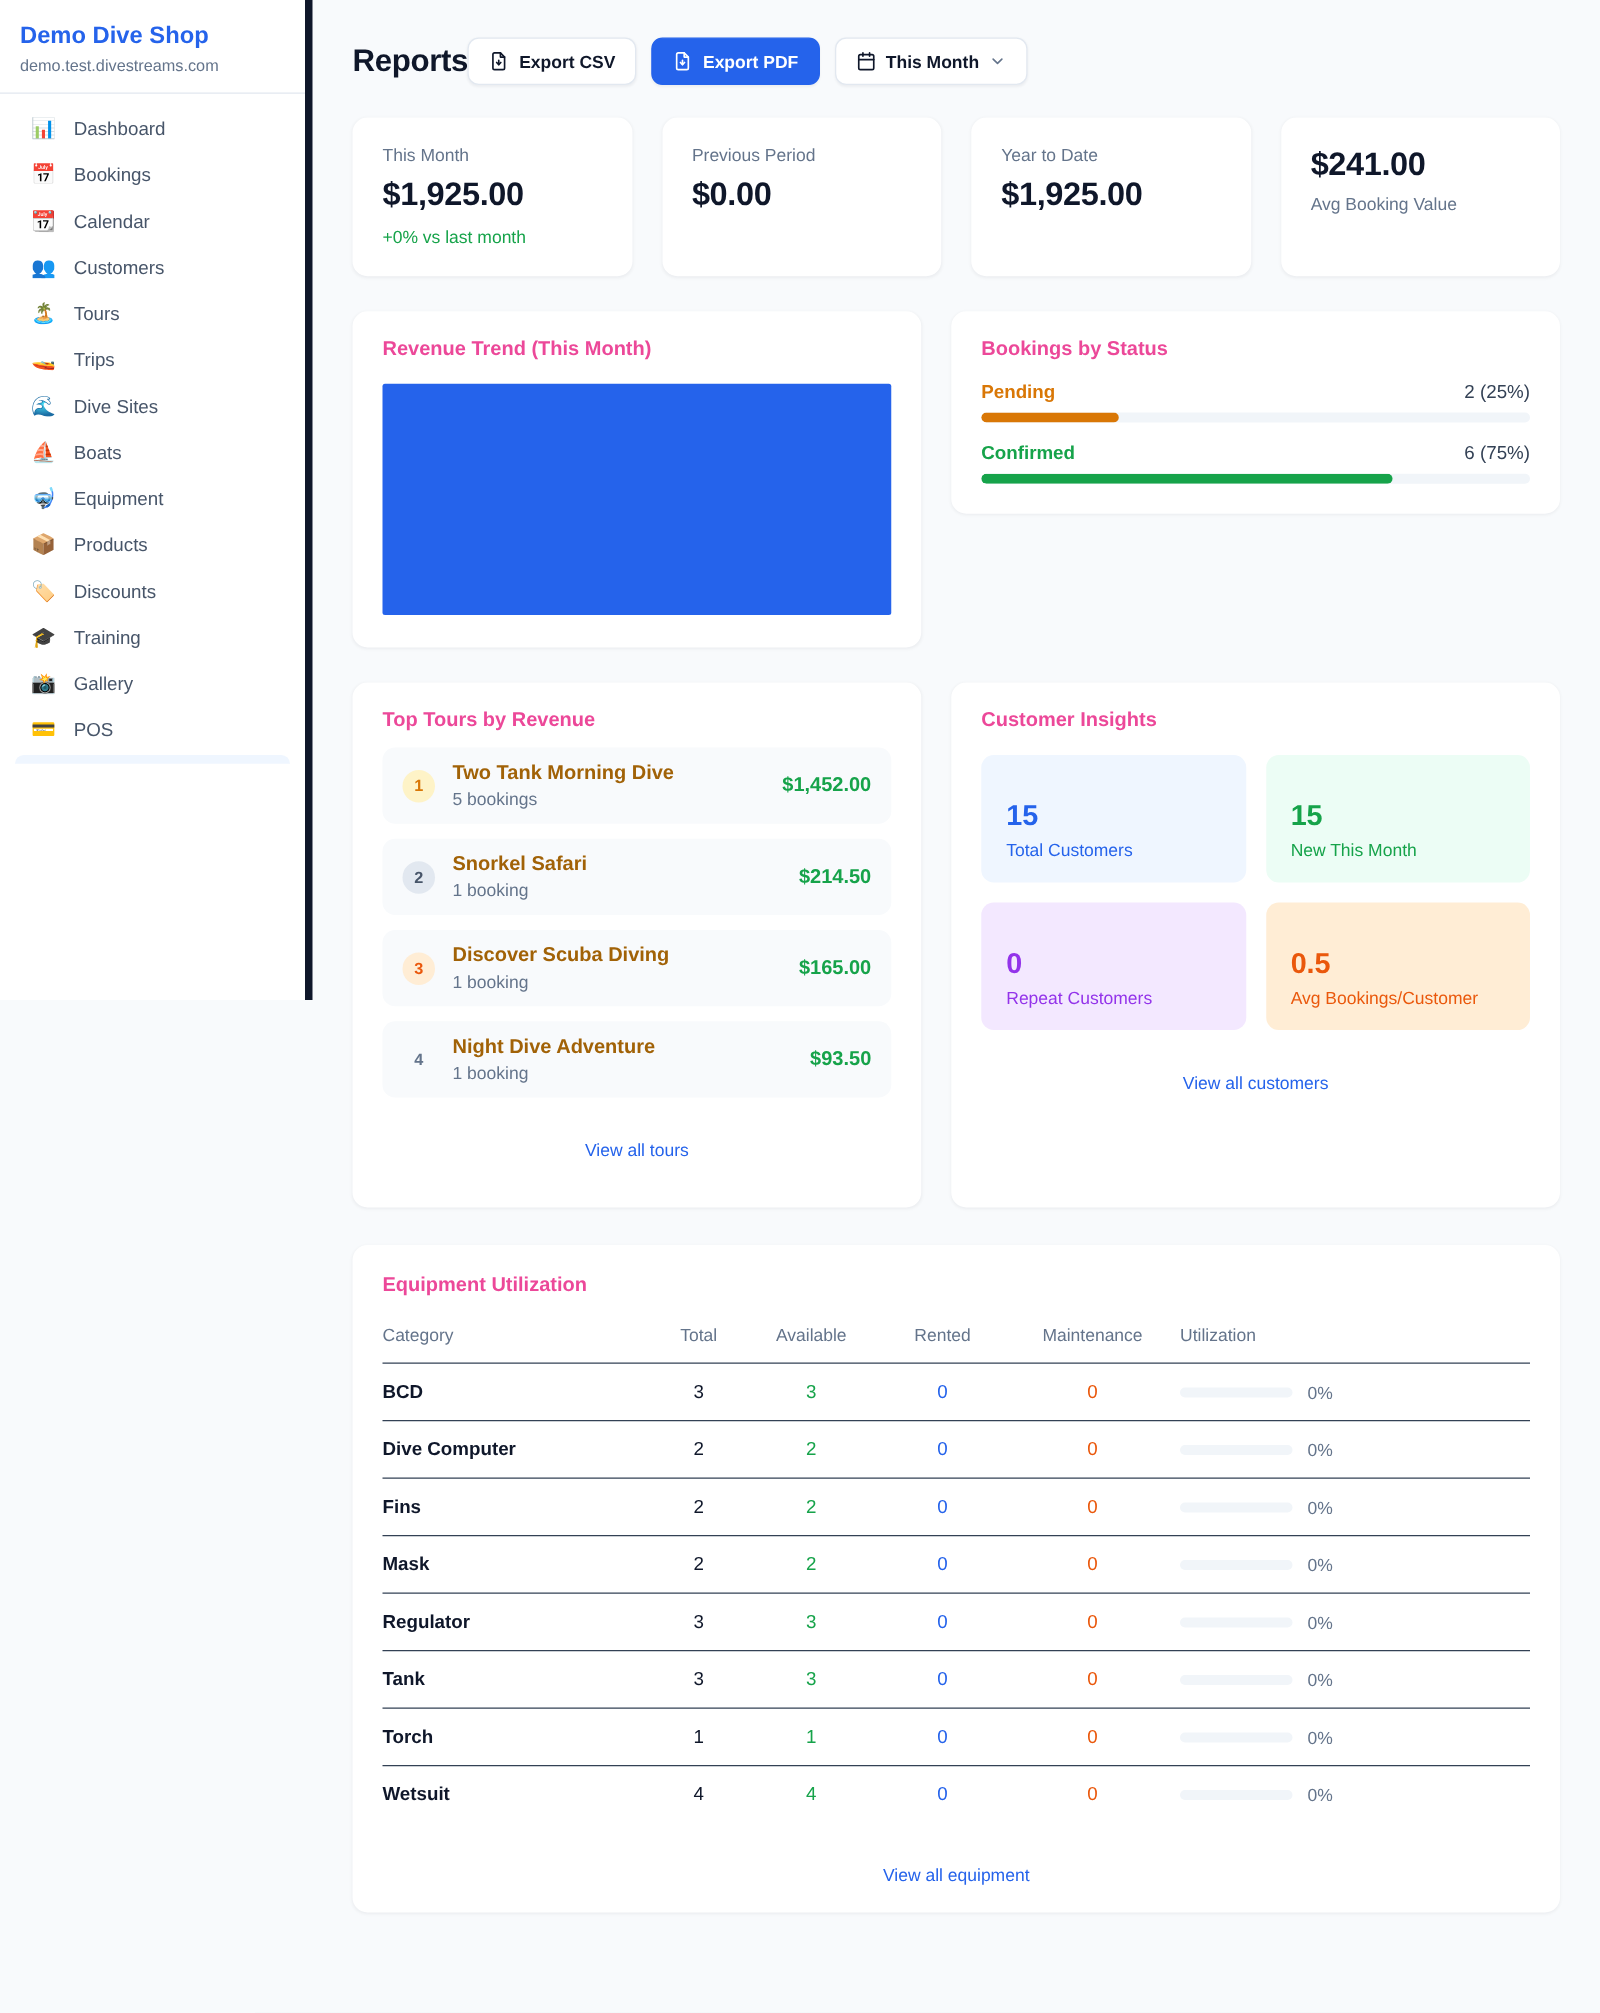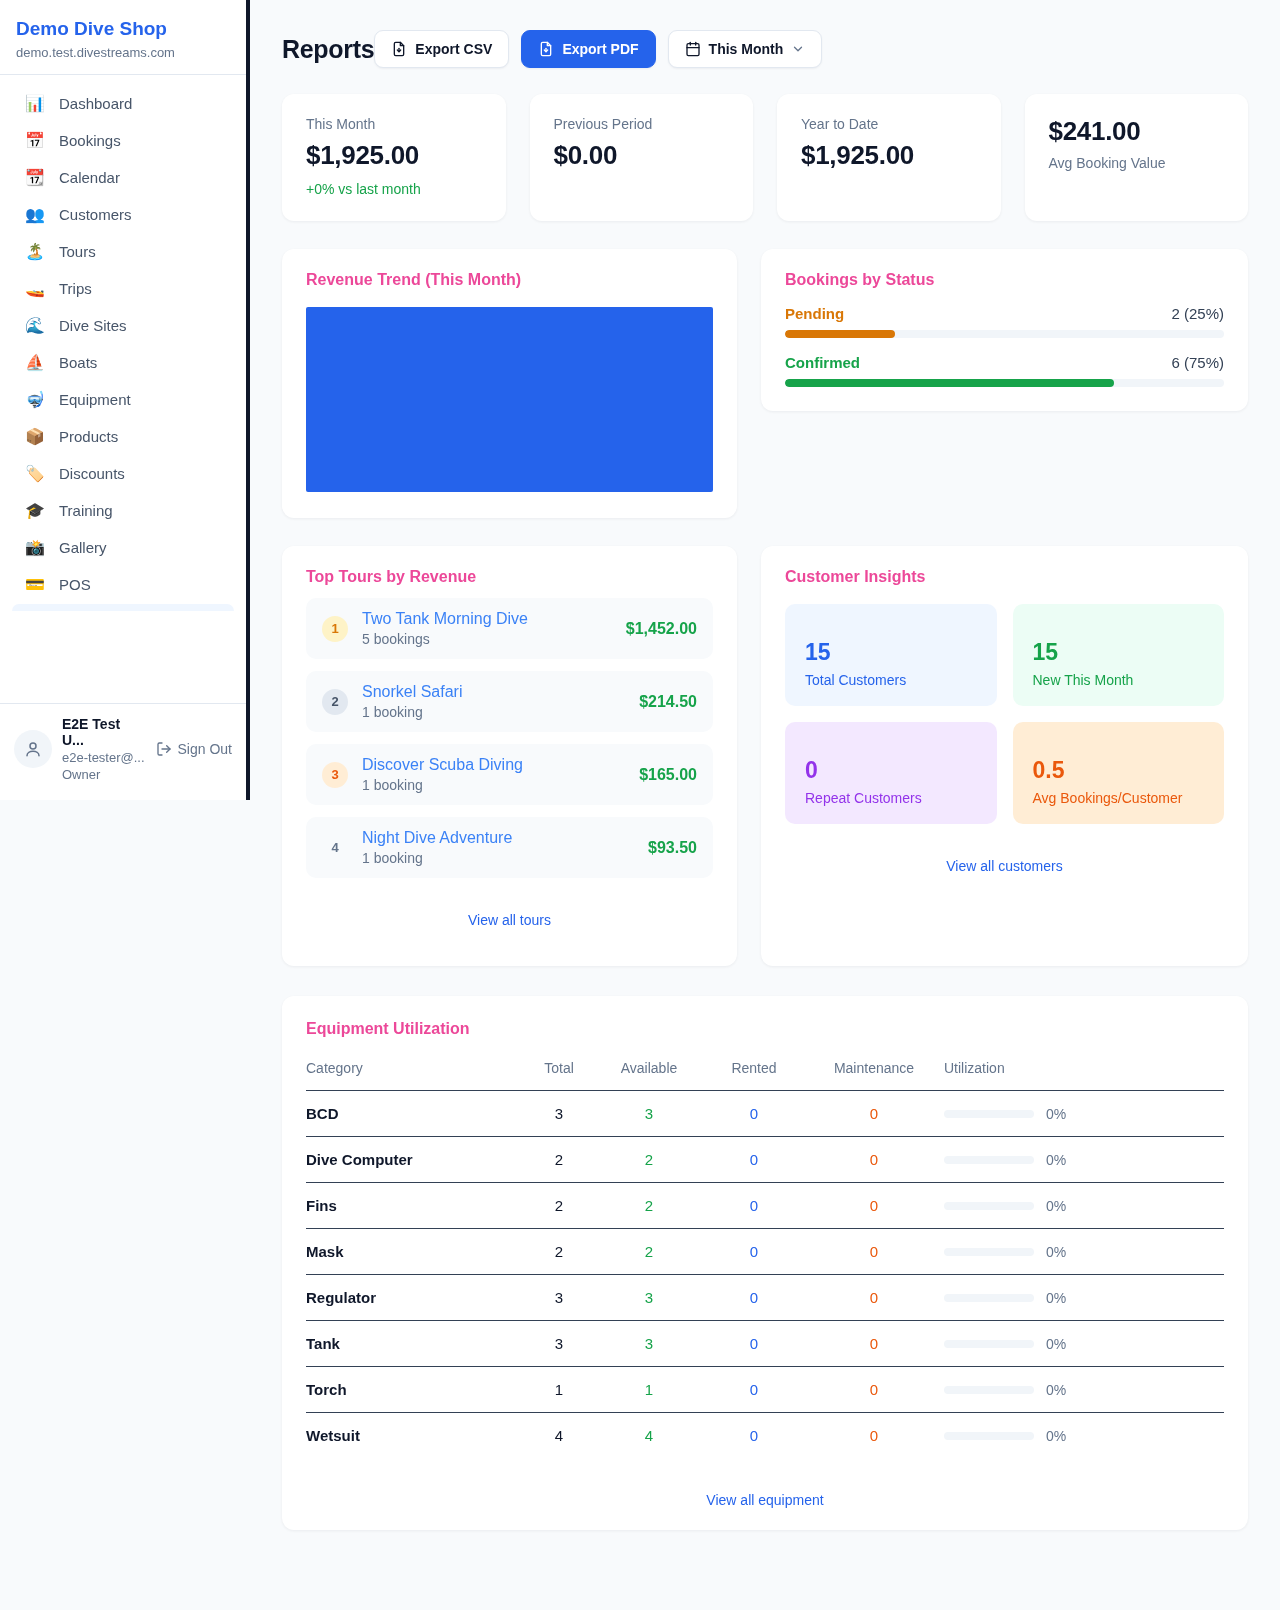--- a/index.html
+++ b/index.html
@@ -2,21 +2,21 @@
 <html><head>
 <meta charset="utf-8">
 <style>
   * { margin:0; padding:0; box-sizing:border-box; }
   html,body { background:#f1f5f9; }
   body { font-family:"Liberation Sans", sans-serif; color:#0f172a; }
   .page { position:relative; width:1280px; height:1610px; background:#f8fafc; overflow:hidden; }
 
   
   .sidebar { position:absolute; left:0; top:0; width:250px; height:800px; background:#fff;
-             border-right:4px solid #0f172a; display:flex; flex-direction:column; }
+             border-right:6px solid #0f172a; display:flex; flex-direction:column; }
   .sidebar-header { padding:18px 16px 14px; border-bottom:1px solid #e2e8f0; }
   .shop-name { color:#2563eb; font-size:19px; font-weight:bold; }
   .shop-domain { color:#64748b; font-size:13px; margin-top:5px; }
   .nav { flex:1; padding:10px 10px 0; overflow:hidden; }
   .nav-item { display:flex; align-items:center; gap:13px; padding:10px 14px; border-radius:8px;
               color:#475569; font-size:15px; cursor:pointer; }
   .nav-icon { width:22px; text-align:center; font-size:16px; line-height:1; }
   .nav-partial-active { height:7px; margin:1px 2px 0; border-radius:8px 8px 0 0; background:#eff6ff; }
   .user-panel { border-top:1px solid #e2e8f0; padding:12px 14px 18px; display:flex; align-items:center; gap:10px; }
   .avatar { width:38px; height:38px; border-radius:50%; background:#f1f5f9; display:flex;
@@ -68,21 +68,21 @@
   .tour-item { margin-top:12px; background:#f8fafc; border-radius:10px; padding:12px 16px;
                display:flex; align-items:center; gap:14px; }
   .tour-item:first-of-type { margin-top:16px; }
   .rank { width:26px; height:26px; border-radius:50%; display:flex; align-items:center; justify-content:center;
           font-size:13px; font-weight:bold; flex:none; }
   .rank-1 { background:#fef3c7; color:#d97706; }
   .rank-2 { background:#e2e8f0; color:#475569; }
   .rank-3 { background:#ffedd5; color:#ea580c; }
   .rank-4 { background:transparent; color:#64748b; }
   .tour-info { flex:1; min-width:0; }
-  .tour-name { font-size:16px; font-weight:normal; color:#3b82f6; }
+  .tour-name { font-size:16px; font-weight:bold; color:#a16207; }
   .tour-bookings { font-size:14px; color:#64748b; margin-top:3px; }
   .tour-revenue { font-size:16px; font-weight:bold; color:#16a34a; white-space:nowrap; }
   .view-all { display:block; margin:34px auto 4px; text-align:center; font-size:14px; color:#2563eb;
               background:none; border:none; cursor:pointer; font-family:inherit; }
 
   .insights-card { padding:22px 24px; min-height:420px; }
   .tiles { margin-top:18px; display:grid; grid-template-columns:1fr 1fr; gap:16px; }
   .tile { border-radius:10px; padding:18px 20px; }
   .tile-value { font-size:23px; font-weight:bold;margin-top:17px; }
   .tile-label { font-size:14px; margin-top:6px; }
@@ -170,41 +170,20 @@
         <span class="nav-icon">📸</span>
         <span>Gallery</span>
       </div>
       <div class="nav-item">
         <span class="nav-icon">💳</span>
         <span>POS</span>
       </div>
       <div class="nav-partial-active"></div>
     </nav>
 
-    <div class="user-panel">
-      <div class="avatar">
-        <svg width="18" height="18" viewBox="0 0 24 24" fill="none" stroke="currentColor" stroke-width="2" stroke-linecap="round" stroke-linejoin="round">
-          <circle cx="12" cy="8" r="4"></circle>
-            <path d="M4 21c0-4 4-6 8-6s8 2 8 6"></path>
-        </svg>
-      </div>
-      <div class="user-info">
-        <div class="user-name">E2E Test U...</div>
-        <div class="user-email">e2e-tester@...</div>
-        <div class="user-role">Owner</div>
-      </div>
-      <button class="signout">
-        <svg width="16" height="16" viewBox="0 0 24 24" fill="none" stroke="currentColor" stroke-width="2" stroke-linecap="round" stroke-linejoin="round">
-          <path d="M9 21H5a2 2 0 0 1-2-2V5a2 2 0 0 1 2-2h4"></path>
-            <polyline points="16 17 21 12 16 7"></polyline>
-            <line x1="21" y1="12" x2="9" y2="12"></line>
-        </svg>
-        <span>Sign Out</span>
-      </button>
-    </div>
   </aside>
 
   <main class="main">
 
     <div class="page-header">
       <h1 class="page-title">Reports</h1>
       <div class="header-actions">
         <button class="btn">
           <svg width="16" height="16" viewBox="0 0 24 24" fill="none" stroke="currentColor" stroke-width="2" stroke-linecap="round" stroke-linejoin="round">
             <path d="M14 2H7a2 2 0 0 0-2 2v16a2 2 0 0 0 2 2h10a2 2 0 0 0 2-2V7z"></path>

